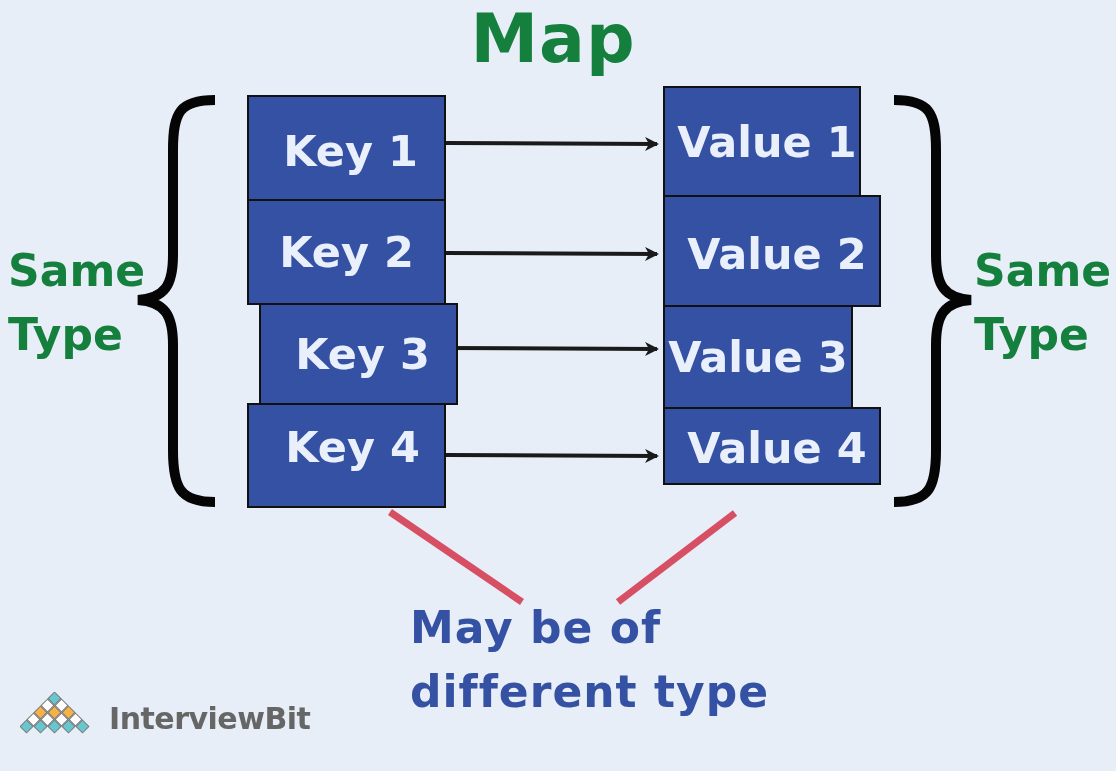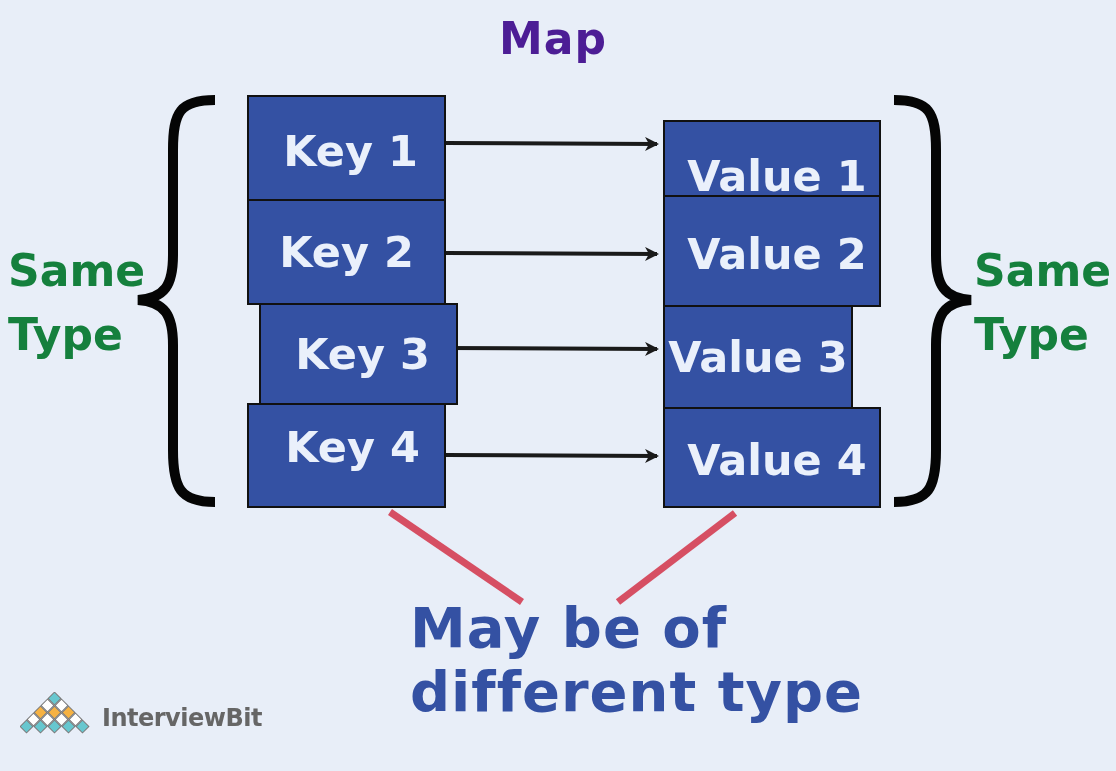--- a/index.html
+++ b/index.html
@@ -3,44 +3,44 @@
 <meta charset="utf-8">
 <style>
   html, body { margin: 0; padding: 0; }
   body {
     width: 1116px; height: 771px; overflow: hidden;
     background: #e8eef8; position: relative;
     font-family: "DejaVu Sans", "Liberation Sans", sans-serif;
   }
   .title {
     position: absolute; left: 0; width: 1106px; top: 0; height: 78px;
-    text-align: center; font-size: 44px; font-weight: bold; color: #4c1d95;
+    text-align: center; font-size: 68px; font-weight: bold; color: #15803d;
     line-height: 78px; letter-spacing: 1px;
   }
   .cell {
     position: absolute; background: #3451a3; border: 2px solid #111;
     box-sizing: border-box; color: #eaf0fb; font-weight: bold;
     display: flex; align-items: center; justify-content: center;
     font-size: 43px;
     text-align: right;
   }
   .side-label {
     position: absolute; color: #15803d; font-weight: bold; font-size: 44px;
     line-height: 64px;
     margin-top: 7px;
   }
   .note {
     position: absolute; left: 410px; top: 596px; color: #3451a3;
-    font-weight: bold; font-size: 56px; line-height: 64px; letter-spacing: 1px;
+    font-weight: bold; font-size: 44px; line-height: 64px; letter-spacing: 1px;
   }
   svg.overlay { position: absolute; left: 0; top: 0; }
   .logo { position: absolute; left: 20px; top: 692px; display: flex; align-items: center; }
   .logo-text {
-    font-family: "DejaVu Sans", sans-serif; font-size: 24px; color: #666;
-    font-weight: bold; margin-left: 12px; letter-spacing: -0.5px;
+    font-family: "DejaVu Sans", sans-serif; font-size: 30px; color: #666;
+    font-weight: bold; margin-left: 19px; letter-spacing: -0.5px;
   }
 </style>
 </head>
 <body>
 
 <div class="title">Map</div>
 
 <svg class="overlay" width="1116" height="771">
   <defs>
     <marker id="ah" markerWidth="14" markerHeight="14" refX="12" refY="7" orient="auto" markerUnits="userSpaceOnUse">
@@ -80,30 +80,30 @@
   </div>
   <div class="cell" style="left:259px;top:303px;width:199px;height:102px;padding-left:8px;">
     <span>Key 3</span>
   </div>
   <div class="cell" style="left:247px;top:403px;width:199px;height:105px;padding-left:12px;padding-bottom:18px;">
     <span>Key 4</span>
   </div>
 </div>
 
 <div>
-  <div class="cell" style="left:663px;top:86px;width:218px;height:111px;padding-left:10px;margin-top:34px;">
+  <div class="cell" style="left:663px;top:86px;width:198px;height:111px;padding-left:10px;">
     <span>Value 1</span>
   </div>
   <div class="cell" style="left:663px;top:195px;width:218px;height:112px;padding-left:10px;padding-top:6px;">
     <span>Value 2</span>
   </div>
   <div class="cell" style="left:663px;top:305px;width:190px;height:104px;">
     <span>Value 3</span>
   </div>
-  <div class="cell" style="left:663px;top:407px;width:218px;height:101px;padding-left:10px;padding-top:4px;">
+  <div class="cell" style="left:663px;top:407px;width:218px;height:78px;padding-left:10px;padding-top:4px;">
     <span>Value 4</span>
   </div>
 </div>
 
 <div class="side-label" style="left:8px;top:232px;">
   <div>Same</div>
   <div>Type</div>
 </div>
 <div class="side-label" style="left:974px;top:232px;">
   <div>Same</div>

